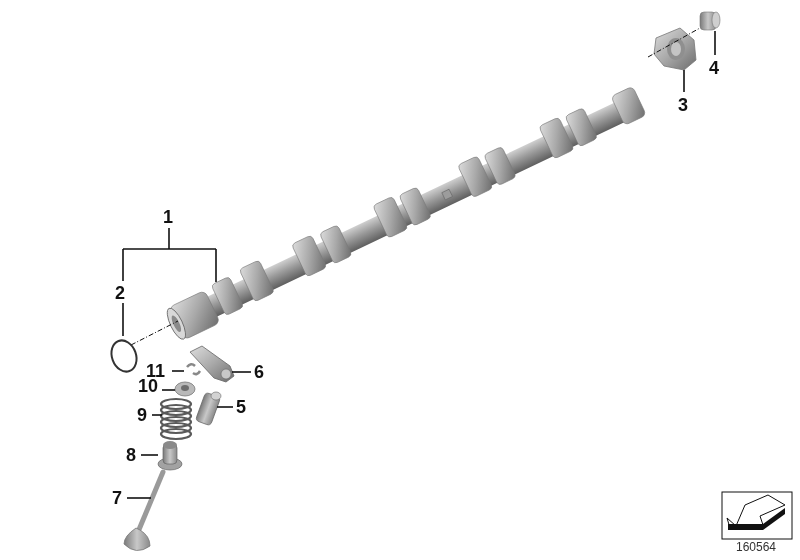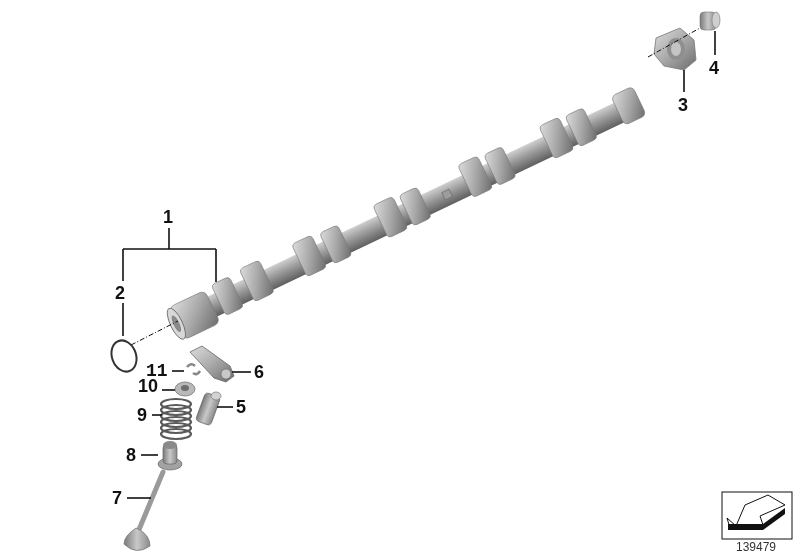--- a/index.html
+++ b/index.html
@@ -150,15 +150,15 @@
 <div class="callout" style="left:163px;top:208px;">1</div>
 <div class="callout" style="left:115px;top:284px;">2</div>
 <div class="callout" style="left:678px;top:96px;">3</div>
 <div class="callout" style="left:709px;top:59px;">4</div>
 <div class="callout" style="left:236px;top:398px;">5</div>
 <div class="callout" style="left:254px;top:363px;">6</div>
 <div class="callout" style="left:112px;top:489px;">7</div>
 <div class="callout" style="left:126px;top:446px;">8</div>
 <div class="callout" style="left:137px;top:406px;">9</div>
 <div class="callout" style="left:138px;top:377px;">10</div>
-<div class="callout" style="left:146px;top:362px;font-family:Liberation Mono, monospace;">11</div>
+<div class="callout" style="left:146px;top:362px;">11</div>
 
-<div class="ref-number">139479</div>
+<div class="ref-number">160564</div>
 
 </body></html>

